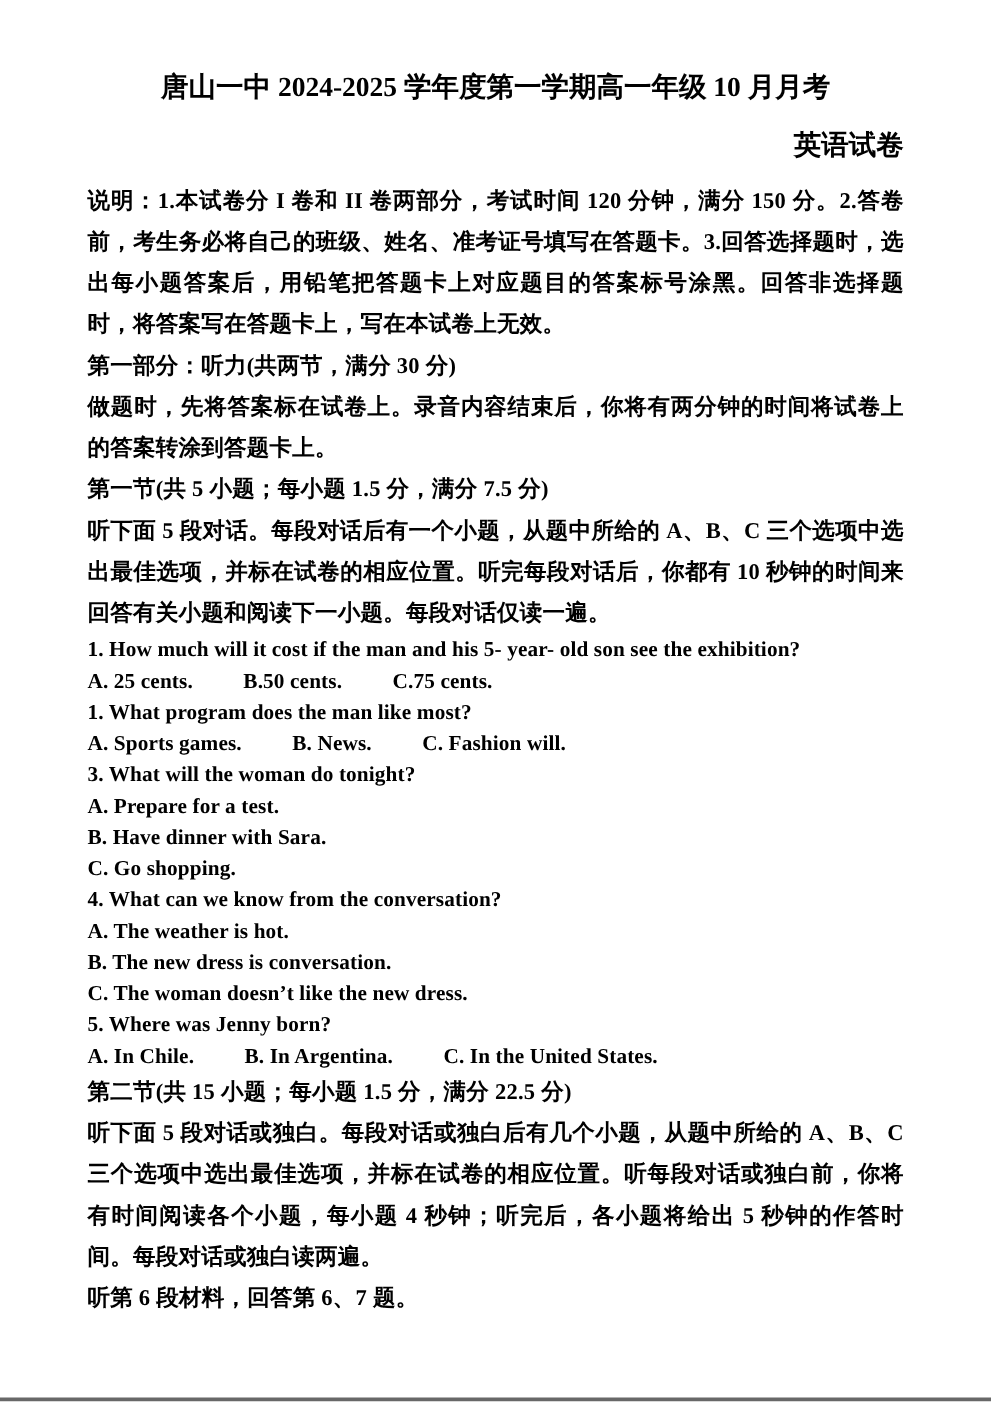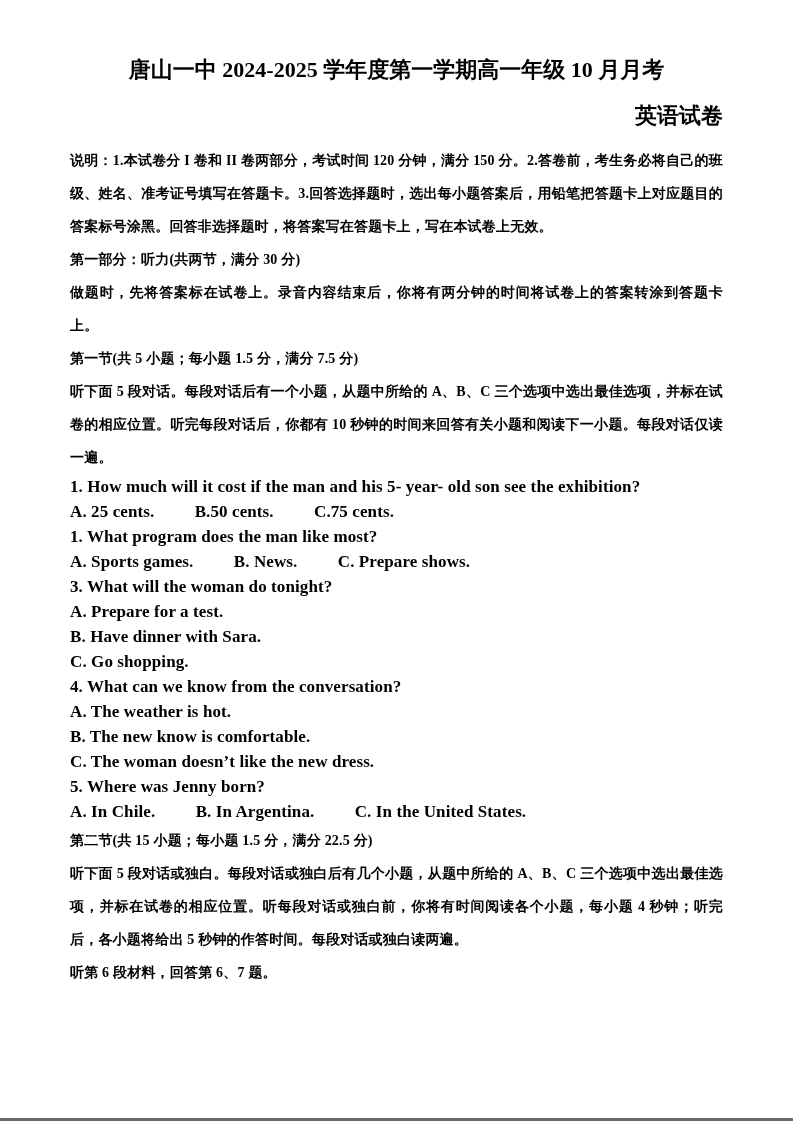--- a/index.html
+++ b/index.html
@@ -26,21 +26,21 @@
     margin: 0 0 18px 0;
   }
   .subtitle {
     font-size: 22px;
     font-weight: bold;
     text-align: right;
     line-height: 28px;
     margin: 0 0 14px 0;
   }
   .cn {
-    font-size: 14px;
+    font-size: 18px;
     font-weight: bold;
     line-height: 33px;
     margin: 0;
     text-align: justify;
     letter-spacing: 0.2px;
   }
   .cn.center {
     text-align: center;
   }
   .en {
@@ -95,35 +95,35 @@
         <span class="opt">B.50 cents.</span>
         <span class="opt">C.75 cents.</span>
       </p>
     </div>
 
     <div>
       <p class="en">1. What program does the man like most?</p>
       <p class="en">
         <span class="opt">A. Sports games.</span>
         <span class="opt">B. News.</span>
-        <span class="opt">C. Prepare shows.</span>
+        <span class="opt">C. Fashion will.</span>
       </p>
     </div>
 
     <div>
       <p class="en">3. What will the woman do tonight?</p>
       <p class="en">A. Prepare for a test.</p>
       <p class="en">B. Have dinner with Sara.</p>
       <p class="en">C. Go shopping.</p>
     </div>
 
     <div>
       <p class="en">4. What can we know from the conversation?</p>
       <p class="en">A. The weather is hot.</p>
-      <p class="en">B. The new know is comfortable.</p>
+      <p class="en">B. The new dress is conversation.</p>
       <p class="en">C. The woman doesn’t like the new dress.</p>
     </div>
 
     <div>
       <p class="en">5. Where was Jenny born?</p>
       <p class="en">
         <span class="opt">A. In Chile.</span>
         <span class="opt">B. In Argentina.</span>
         <span class="opt">C. In the United States.</span>
       </p>

